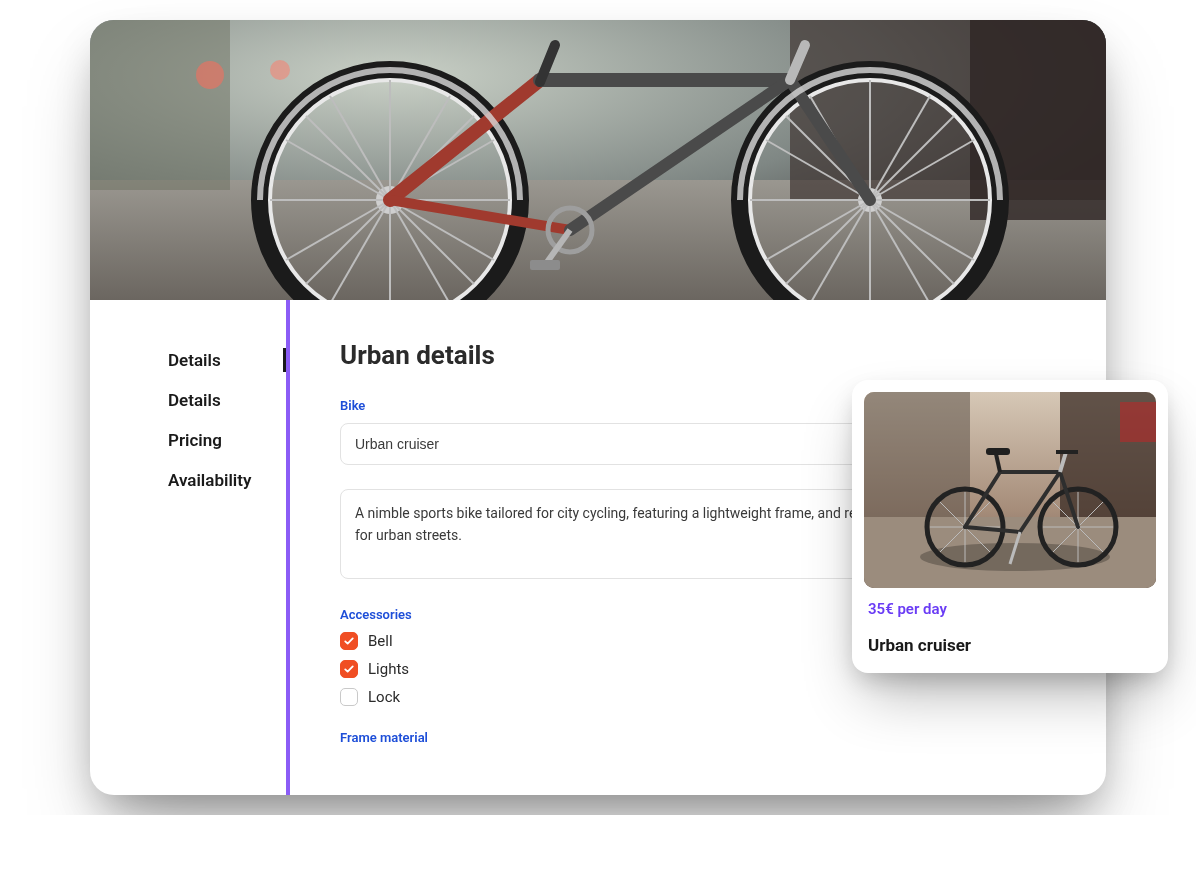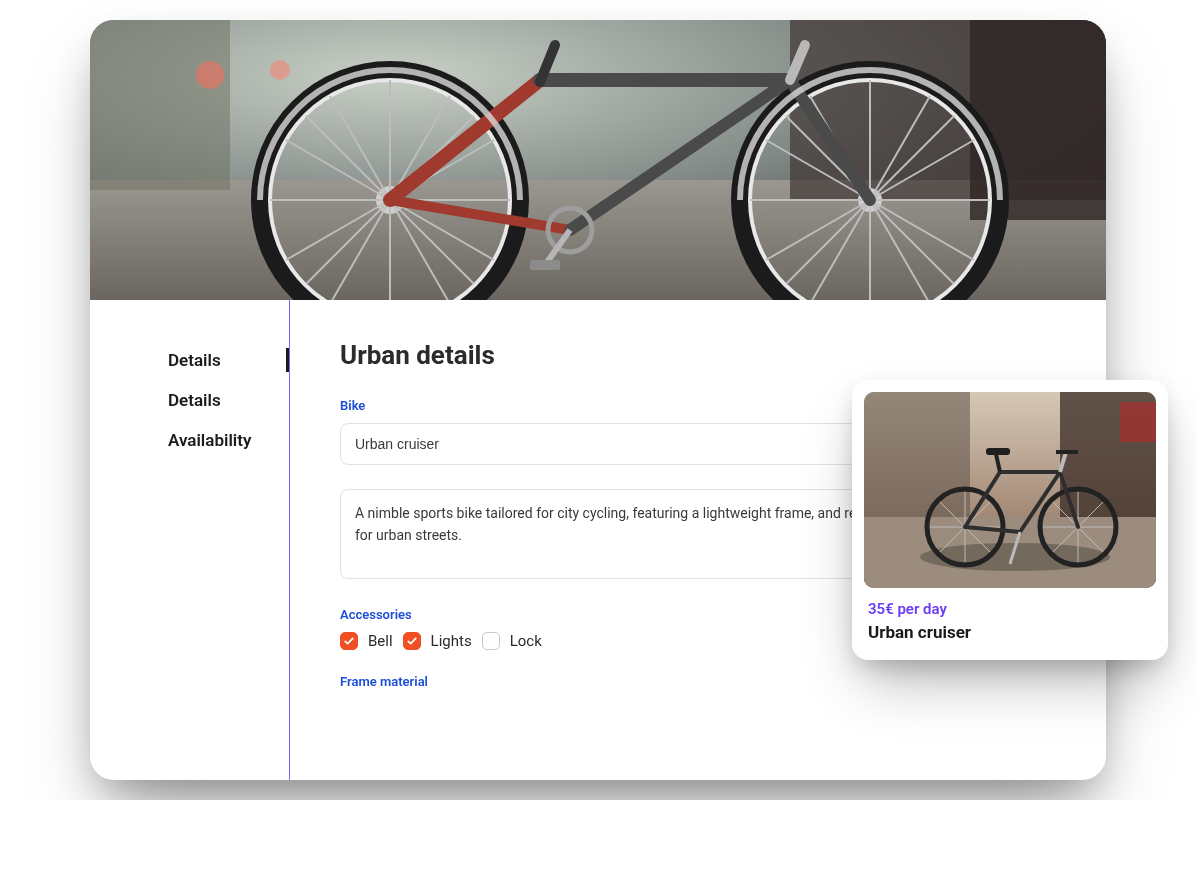--- a/index.html
+++ b/index.html
@@ -25,21 +25,21 @@
     overflow: hidden;
     background: linear-gradient(180deg,#8a9199 0%,#6b747d 45%,#4e5259 100%);
   }
   .banner svg { position: absolute; inset: 0; width: 100%; height: 100%; }
   .content {
     display: flex;
     min-height: 480px;
   }
   .sidebar {
     width: 200px;
-    border-right: 1px solid #8b5cf6;
+    border-right: 4px solid #8b5cf6;
     padding: 40px 0 40px 78px;
   }
   .sidebar-item {
     display: block;
     padding: 10px 10px 10px 0;
     font-size: 17px;
     font-weight: 600;
     color: #1a1a1a;
     cursor: pointer;
     position: relative;
@@ -90,21 +90,21 @@
     line-height: 1.6;
     color: #3a3a3a;
     background: #fff;
     border: 1px solid #e2e2e2;
     border-radius: 8px;
     outline: none;
     min-height: 90px;
     resize: none;
     font-family: inherit;
   }
-  .check-list { display: flex; flex-direction: row; gap: 10px; margin-top: 4px; }
+  .check-list { display: flex; flex-direction: column; gap: 10px; margin-top: 4px; }
   .check-row { display: flex; align-items: center; gap: 10px; cursor: pointer; }
   .checkbox {
     width: 18px;
     height: 18px;
     border-radius: 5px;
     border: 1.5px solid #c9c9c9;
     display: flex;
     align-items: center;
     justify-content: center;
     flex-shrink: 0;
@@ -134,21 +134,21 @@
     overflow: hidden;
     margin-bottom: 12px;
     position: relative;
     background: linear-gradient(180deg,#b8a08c 0%,#8c7a6e 100%);
   }
   .overlay-img svg { position: absolute; inset: 0; width: 100%; height: 100%; }
   .price {
     font-size: 15px;
     font-weight: 600;
     color: #6a3cf5;
-    margin-bottom: 4px;
+    margin-bottom: 17px;
     padding: 0 4px;
   }
   .ovl-title {
     font-size: 17px;
     font-weight: 700;
     color: #1a1a1a;
     padding: 0 4px;
   }
   .frame {
     position: relative;
@@ -249,20 +249,21 @@
 
         <path d="M 170 180 A 130 130 0 0 1 430 180" fill="none" stroke="#d9d9d9" stroke-width="6" opacity="0.8"></path>
         <path d="M 650 180 A 130 130 0 0 1 910 180" fill="none" stroke="#d9d9d9" stroke-width="6" opacity="0.8"></path>
       </svg>
     </div>
 
     <div class="content">
       <nav class="sidebar">
         <div class="sidebar-item active">Details</div>
         <div class="sidebar-item">Details</div>
+        <div class="sidebar-item">Pricing</div>
         <div class="sidebar-item">Availability</div>
       </nav>
 
       <main class="main">
         <h1 class="page-title">Urban details</h1>
 
         <div class="field">
           <label class="field-label">Bike</label>
           <input class="text-input" type="text" value="Urban cruiser" style="">
         </div>

